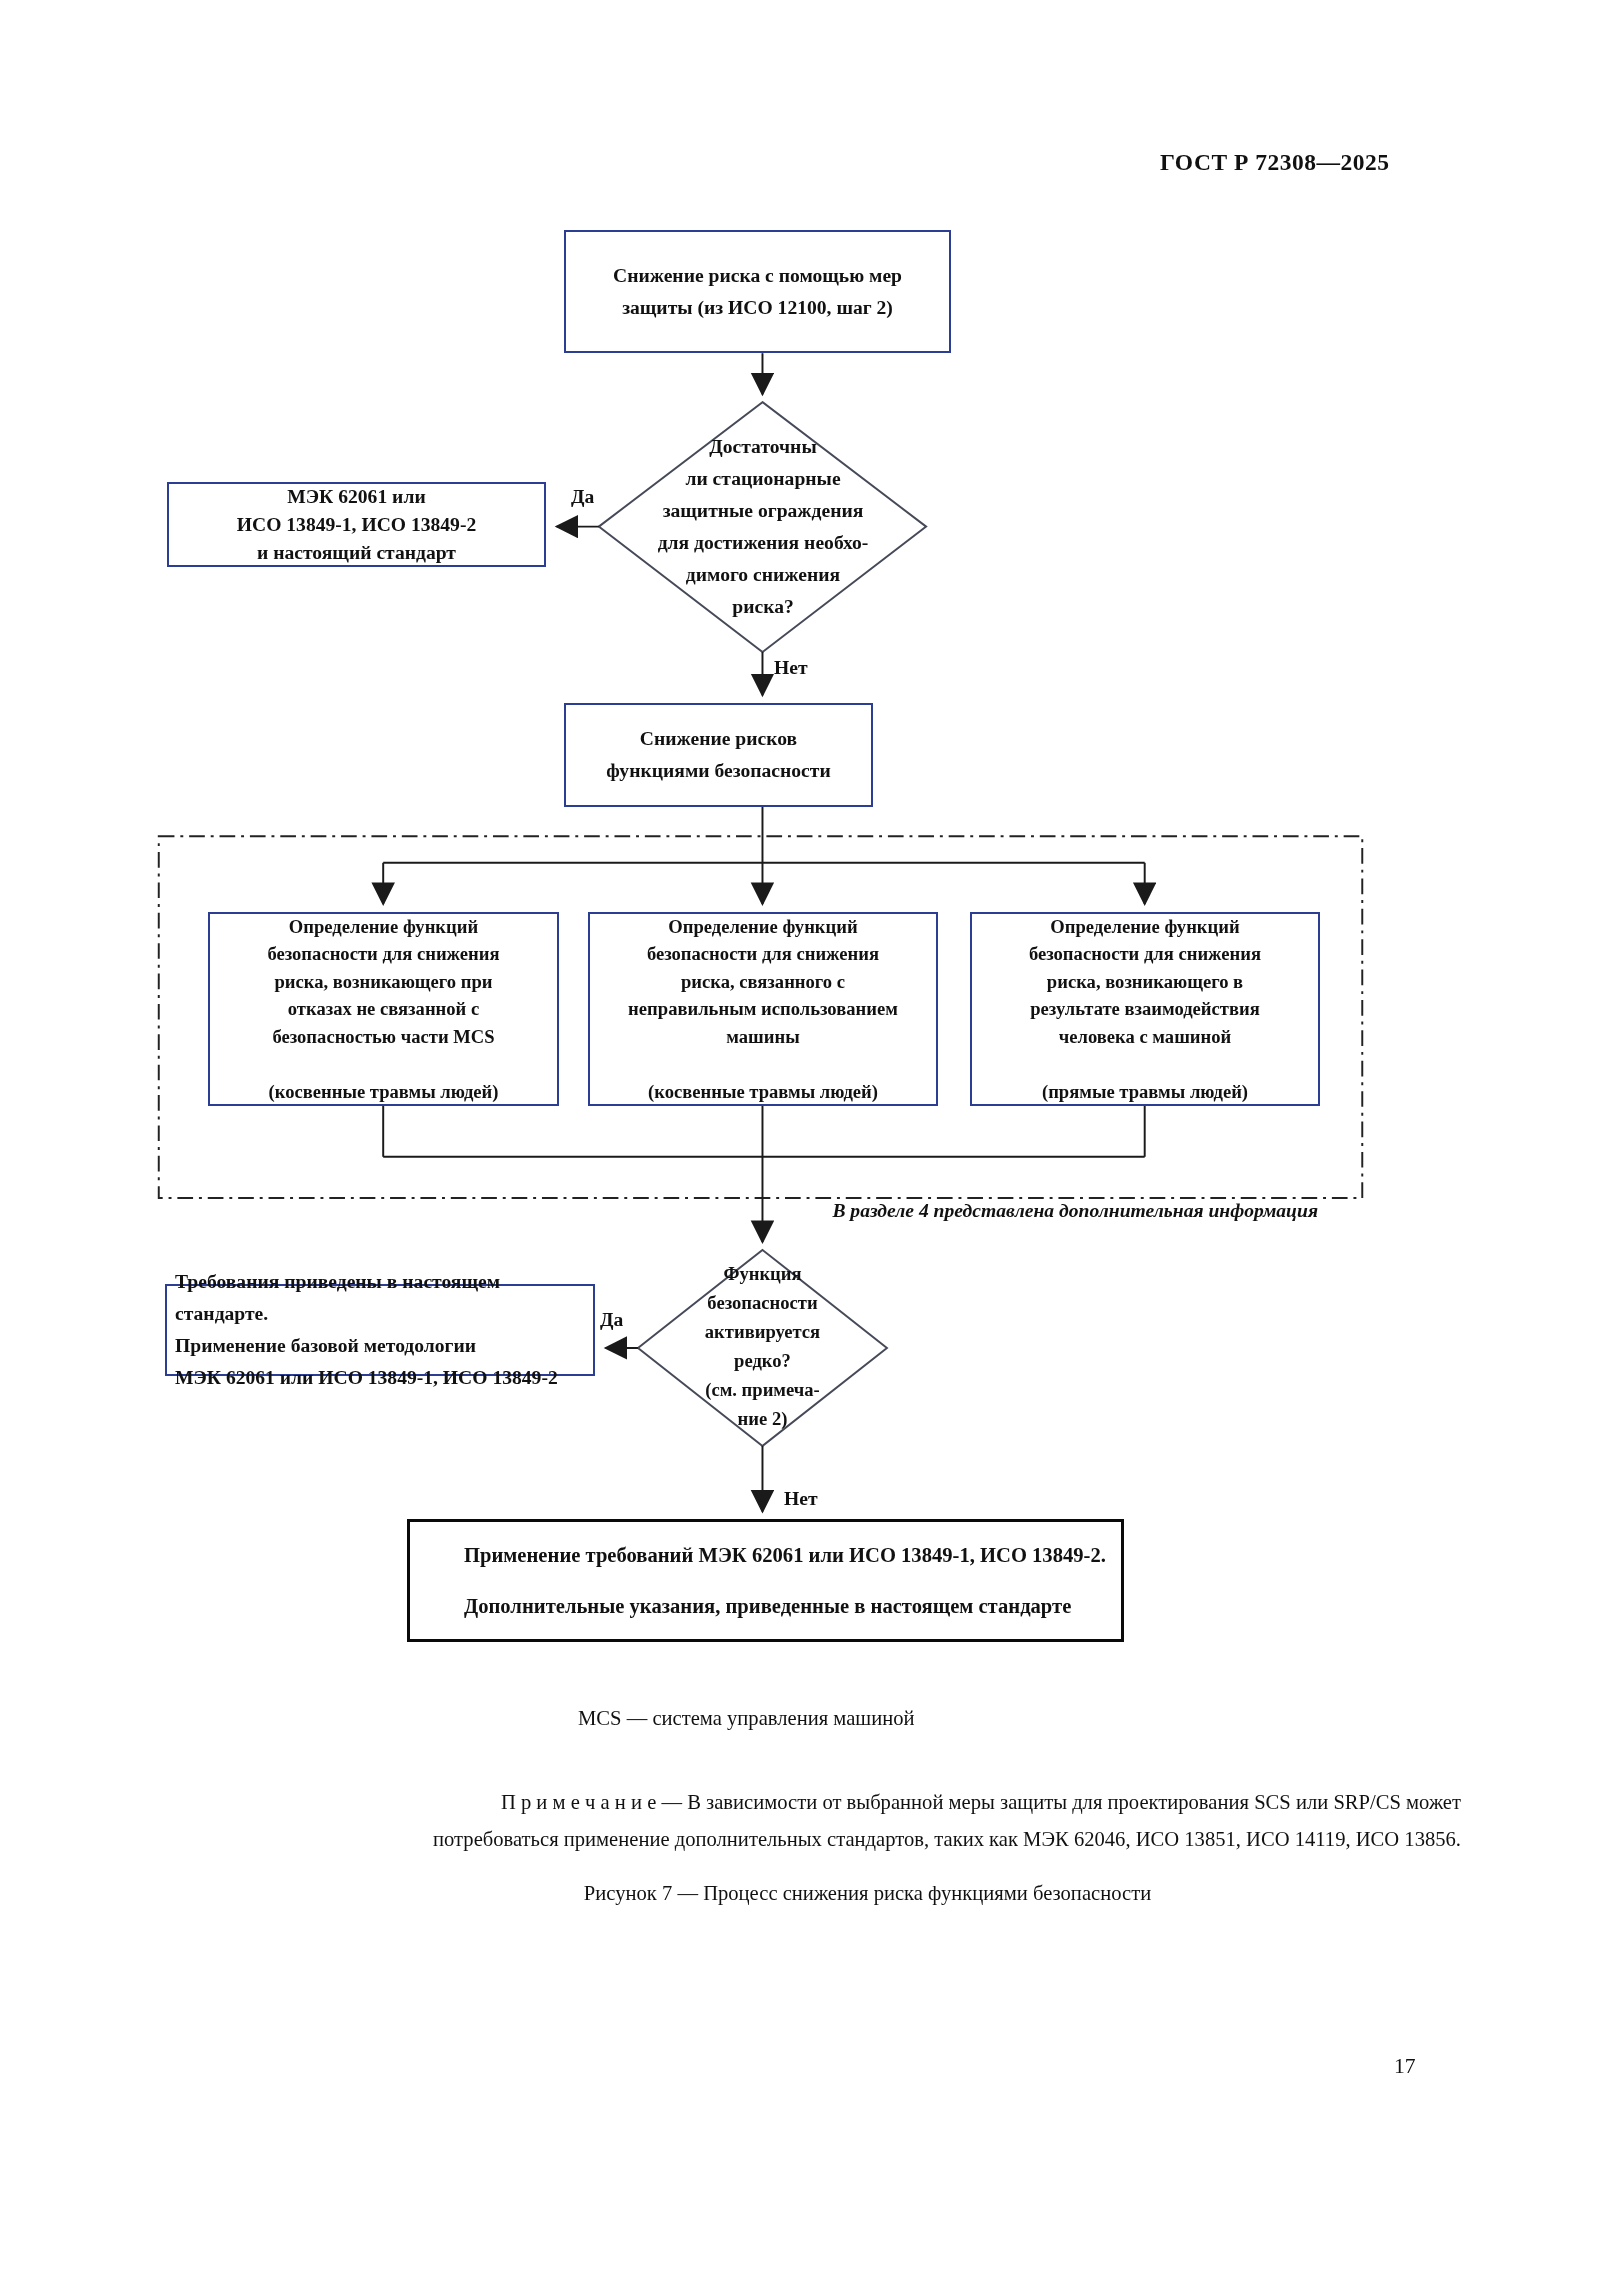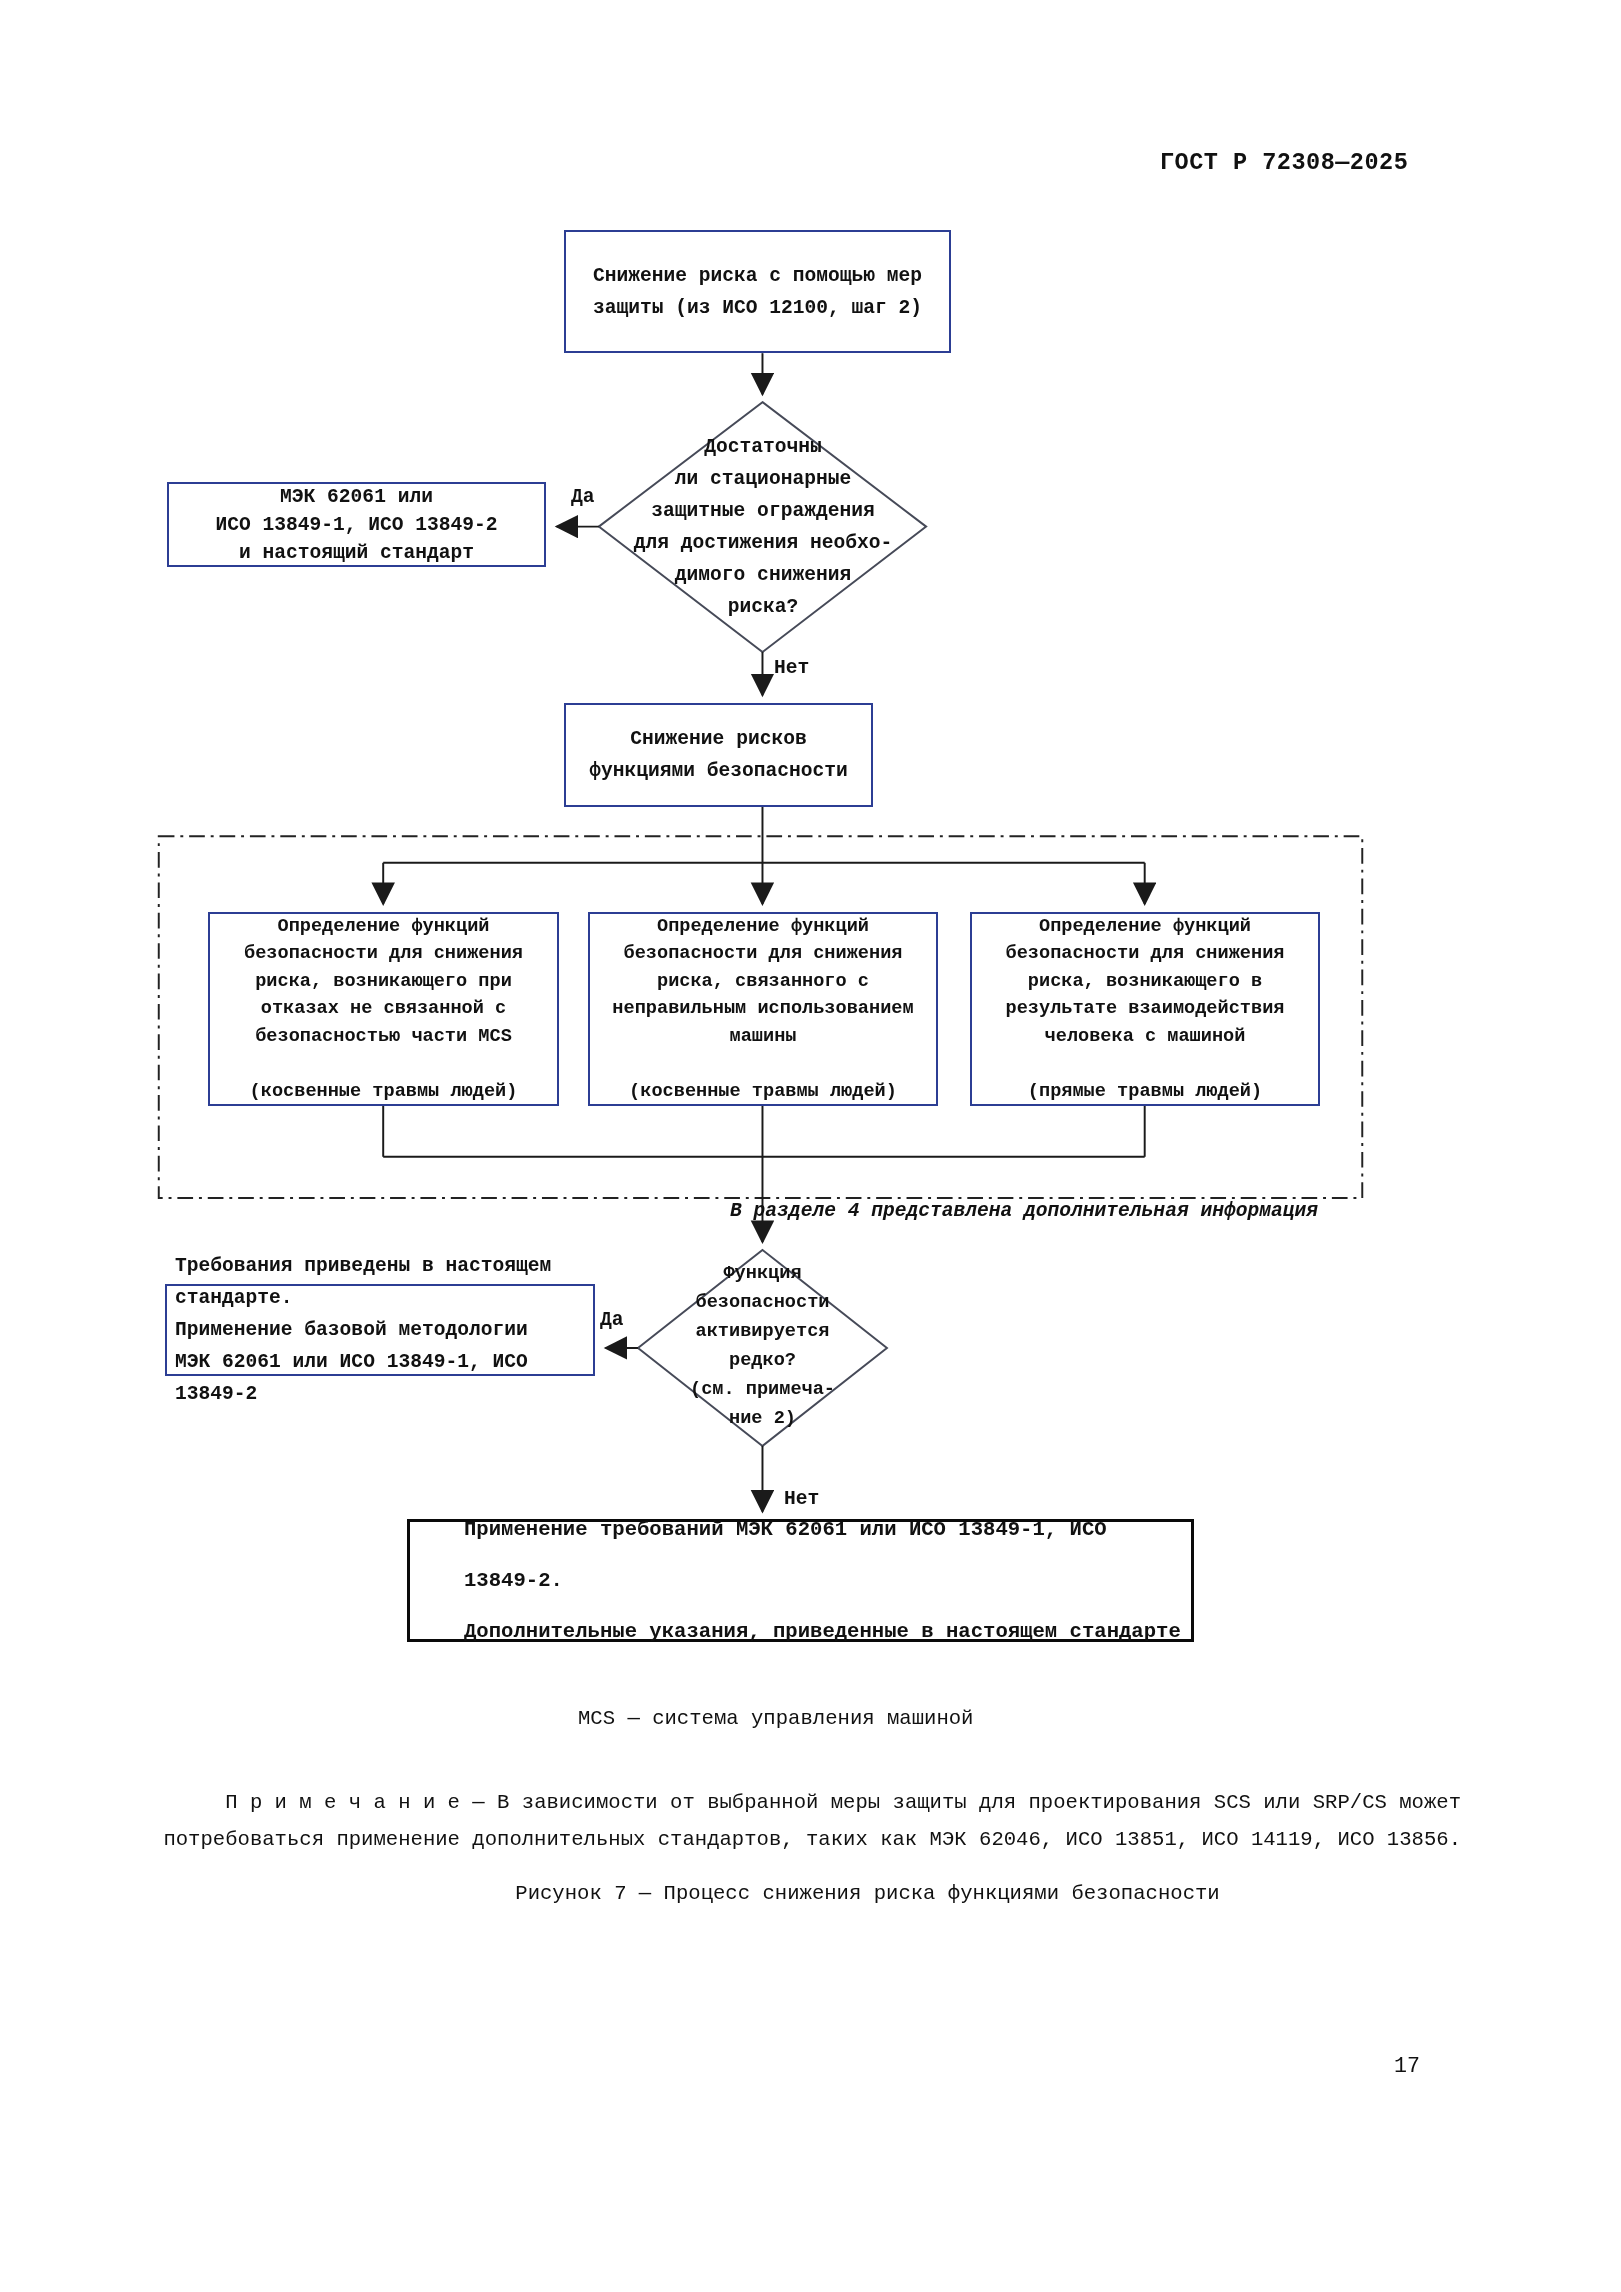--- a/index.html
+++ b/index.html
@@ -1,20 +1,20 @@
 <!DOCTYPE html>
 <html><head>
 <meta charset="utf-8">
 <style>
   html,body{margin:0;padding:0;background:#ffffff;}
   #page{
     position:relative;
     width:1621px;height:2293px;
     background:#ffffff;
-    font-family:Liberation Mono, monospace;
+    font-family:Liberation Serif, serif;
     color:#111;
     overflow:hidden;
   }
   #wires{position:absolute;left:0;top:0;z-index:1;}
   .node{
     position:absolute;z-index:2;
     background:#ffffff;
     border:2.9px solid #2c3e94;
     box-sizing:border-box;
     display:flex;align-items:center;justify-content:center;
@@ -150,21 +150,21 @@
 
   <div class="edge-label" style="left:600px;top:1309px;">Да</div>
 
   <div class="node left-text" style="left:165px;top:1284px;width:430px;height:92px;padding-left:8px;line-height:32px;">Требования приведены в настоящем
 стандарте.
 Применение базовой методологии
 МЭК 62061 или ИСО 13849-1, ИСО 13849-2</div>
 
   <div class="edge-label" style="left:784px;top:1488px;">Нет</div>
 
-  <div class="node left-text" style="left:407px;top:1519px;width:787px;height:123px;border:3.9px solid #0a0a0a;padding-left:54px;font-size:20.6px;line-height:51px;">Применение требований МЭК 62061 или ИСО 13849-1, ИСО 13849-2.
+  <div class="node left-text" style="left:407px;top:1519px;width:717px;height:123px;border:3.9px solid #0a0a0a;padding-left:54px;font-size:20.6px;line-height:51px;">Применение требований МЭК 62061 или ИСО 13849-1, ИСО 13849-2.
 Дополнительные указания, приведенные в настоящем стандарте</div>
 
   <div class="plain" style="left:578px;top:1707px;">MCS — система управления машиной</div>
 
   <div class="note-par" style="left:116px;top:1784px;width:1345px;">П р и м е ч а н и е   — В зависимости от выбранной меры защиты для проектирования SCS или SRP/CS может
 потребоваться применение дополнительных стандартов, таких как МЭК 62046, ИСО 13851, ИСО 14119, ИСО 13856.</div>
 
   <div class="caption" style="left:147px;top:1882px;width:1441px;">Рисунок 7 — Процесс снижения риска функциями безопасности</div>
 
   <div class="pagenum" style="left:1394px;top:2054px;">17</div>

